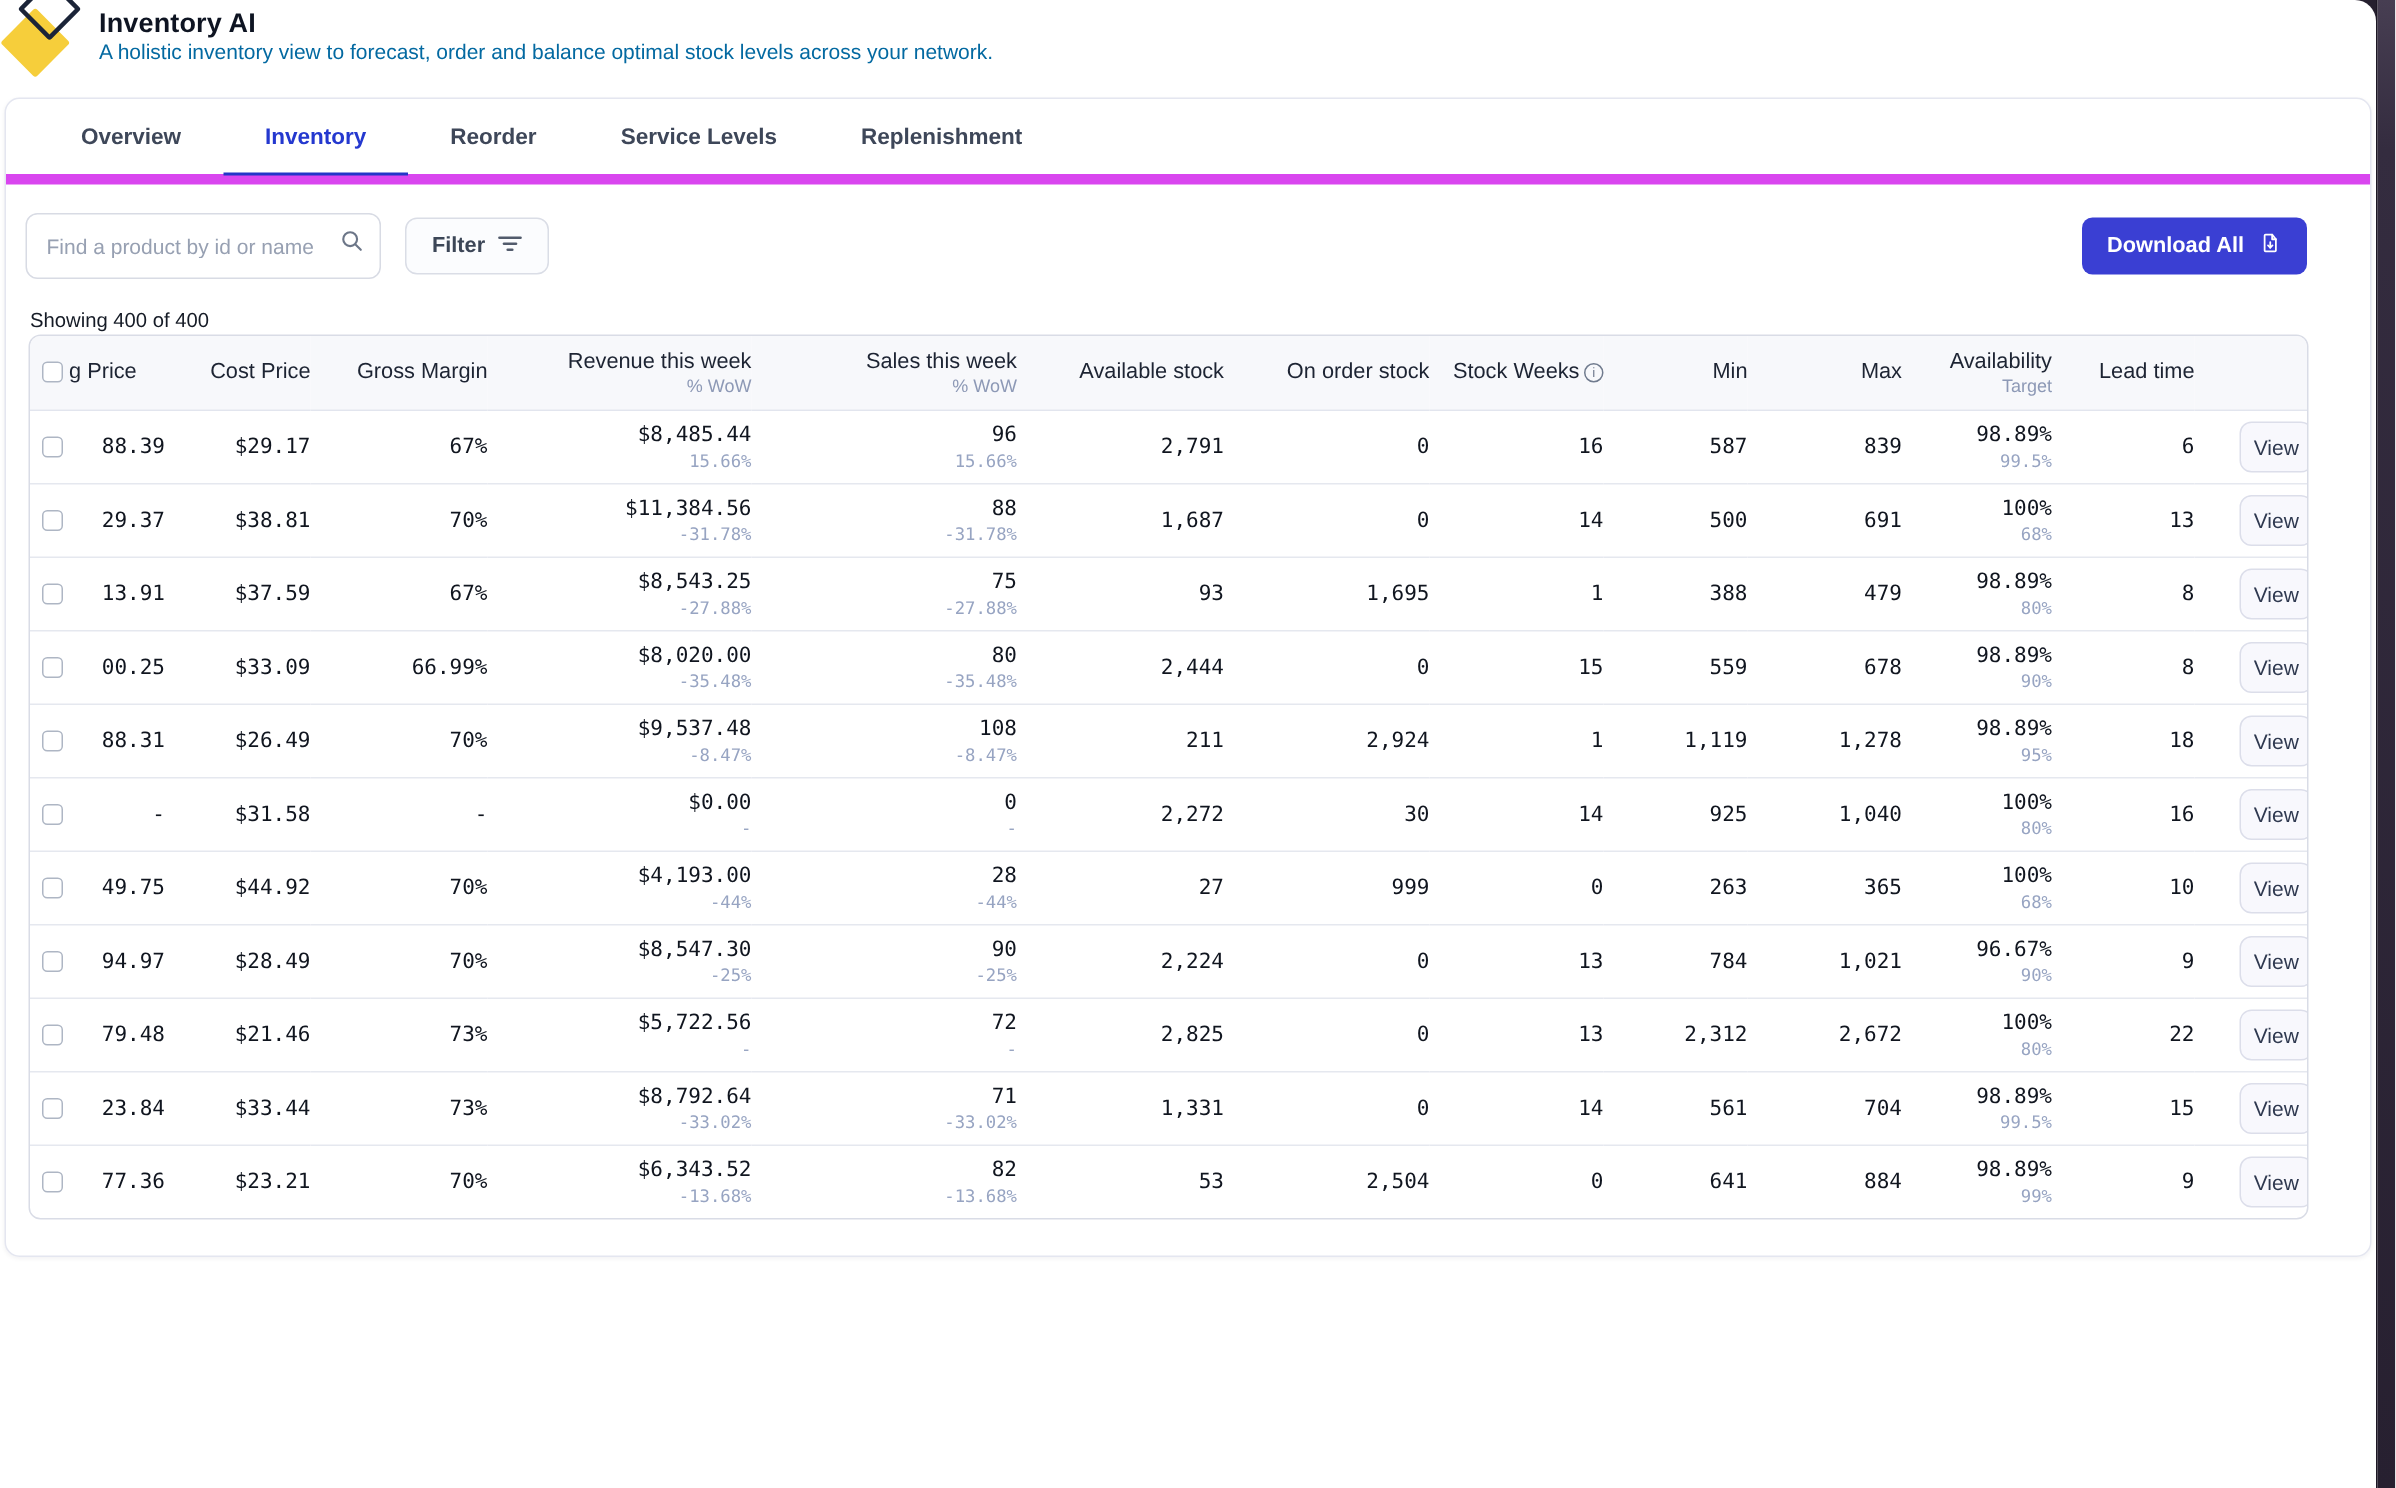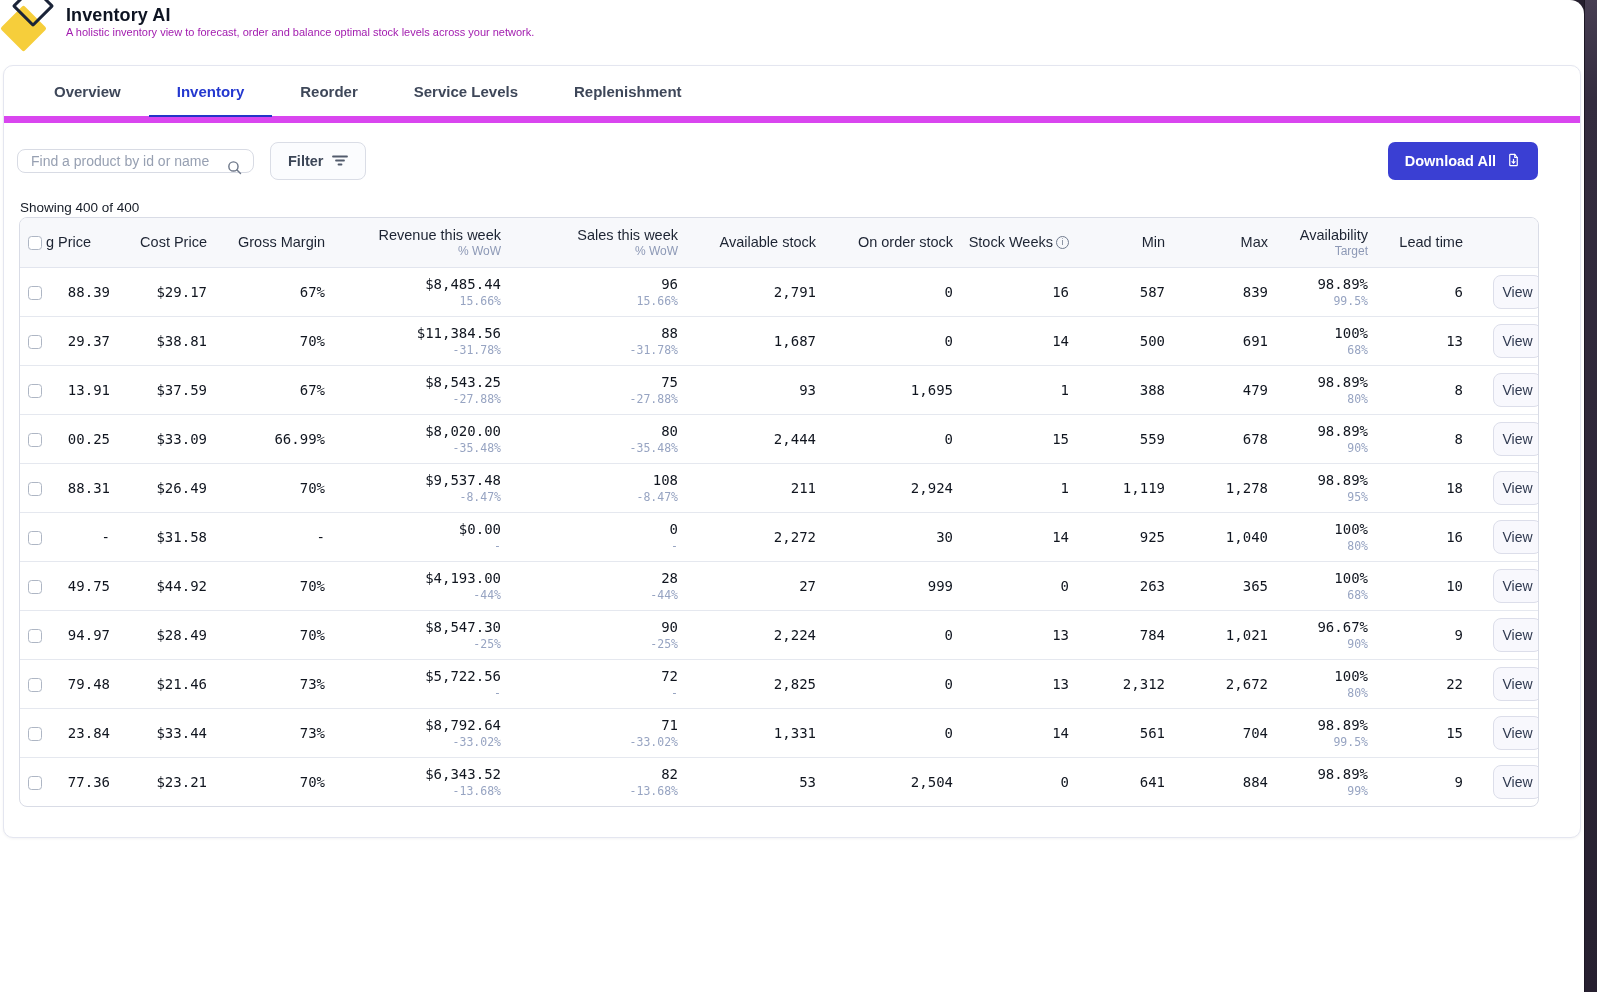--- a/index.html
+++ b/index.html
@@ -15,38 +15,38 @@
   .corner-dark::after { content:''; position:absolute; inset:0; background:#fff; border-top-right-radius:14px; }
 
   
   .app-header { position:absolute; left:0; top:0; width:100%; height:60px; }
   .logo { position:absolute; left:1px; top:-14px; width:60px; height:70px; }
   .logo .diamond-outline { position:absolute; left:17px; top:5px; width:30px; height:30px;
     border:3px solid #1b2438; transform:rotate(45deg); border-radius:2px; background:transparent; z-index:2; }
   .logo .diamond-fill { position:absolute; left:6px; top:26px; width:33px; height:33px;
     background:#f6ce3b; transform:rotate(45deg); border-radius:2px; z-index:1; }
   .app-title { position:absolute; left:66px; top:5px; font-size:18px; font-weight:700; color:#0e1422; letter-spacing:.1px; }
-  .app-subtitle { position:absolute; left:66px; top:26px; font-size:11px; color:#a21caf; }
+  .app-subtitle { position:absolute; left:66px; top:26px; font-size:14px; color:#0369a1; }
 
   
   .card { position:absolute; left:3px; top:65px; width:1578px; height:773px;
     background:#fff; border:1px solid #e4e6f0; border-radius:10px;
     box-shadow:0 1px 3px rgba(16,24,40,.05); }
 
   
   .tabbar { display:flex; align-items:stretch; height:57px; border-bottom:7px solid #d946ef; padding-left:22px; }
   .tab { position:relative; display:flex; align-items:center; padding:0 28px; background:none; border:none;
     font-family:"Liberation Sans",sans-serif; font-size:15px; font-weight:600; color:#3e4759; cursor:pointer; }
   .tab.active { color:#2438cf; }
   .tab.active::after { content:''; position:absolute; left:0; right:0; bottom:-1px; height:2px; background:#2336c8; }
 
   
   .toolbar { display:flex; align-items:center; margin:19px 42px 0 13px; }
   .search-box { position:relative; width:237px; }
-  .search-box input { width:100%; height:24px; border:1px solid #d8dbe4; border-radius:8px; padding:0 34px 0 13px;
+  .search-box input { width:100%; height:44px; border:1px solid #d8dbe4; border-radius:8px; padding:0 34px 0 13px;
     font-family:"Liberation Sans",sans-serif; font-size:14px; color:#1d2433; outline:none; }
   .search-box input::placeholder { color:#97a0b2; }
   .search-box .search-icon { position:absolute; right:11px; top:10px; }
   .filter-btn { display:flex; align-items:center; gap:9px; height:38px; margin-left:16px; padding:0 17px;
     background:#fbfcfe; border:1px solid #dadde6; border-radius:8px; cursor:pointer;
     font-family:"Liberation Sans",sans-serif; font-size:14.5px; font-weight:700; color:#3c4657; }
   .download-btn { display:flex; align-items:center; gap:10px; height:38px; margin-left:auto; padding:0 17px;
     background:#3a3fd3; border:none; border-radius:7px; cursor:pointer;
     font-family:"Liberation Sans",sans-serif; font-size:14.5px; font-weight:700; color:#fff; }
 

